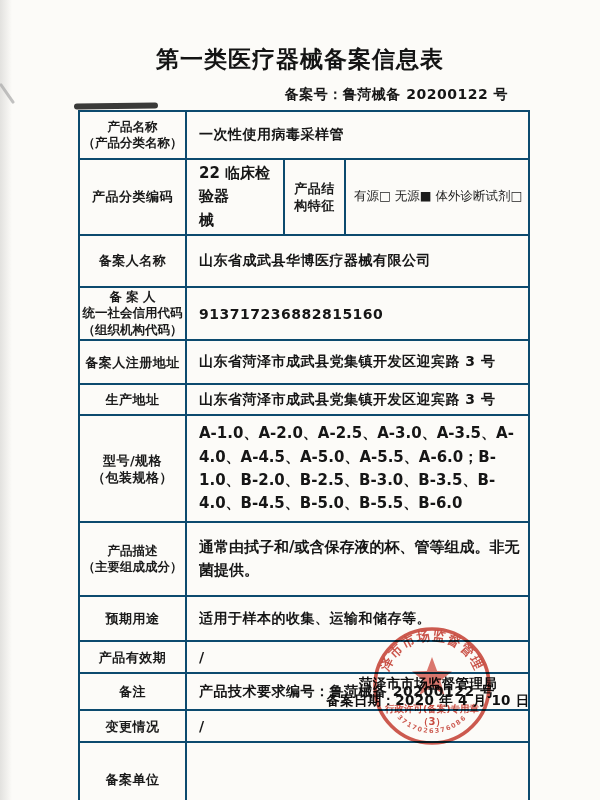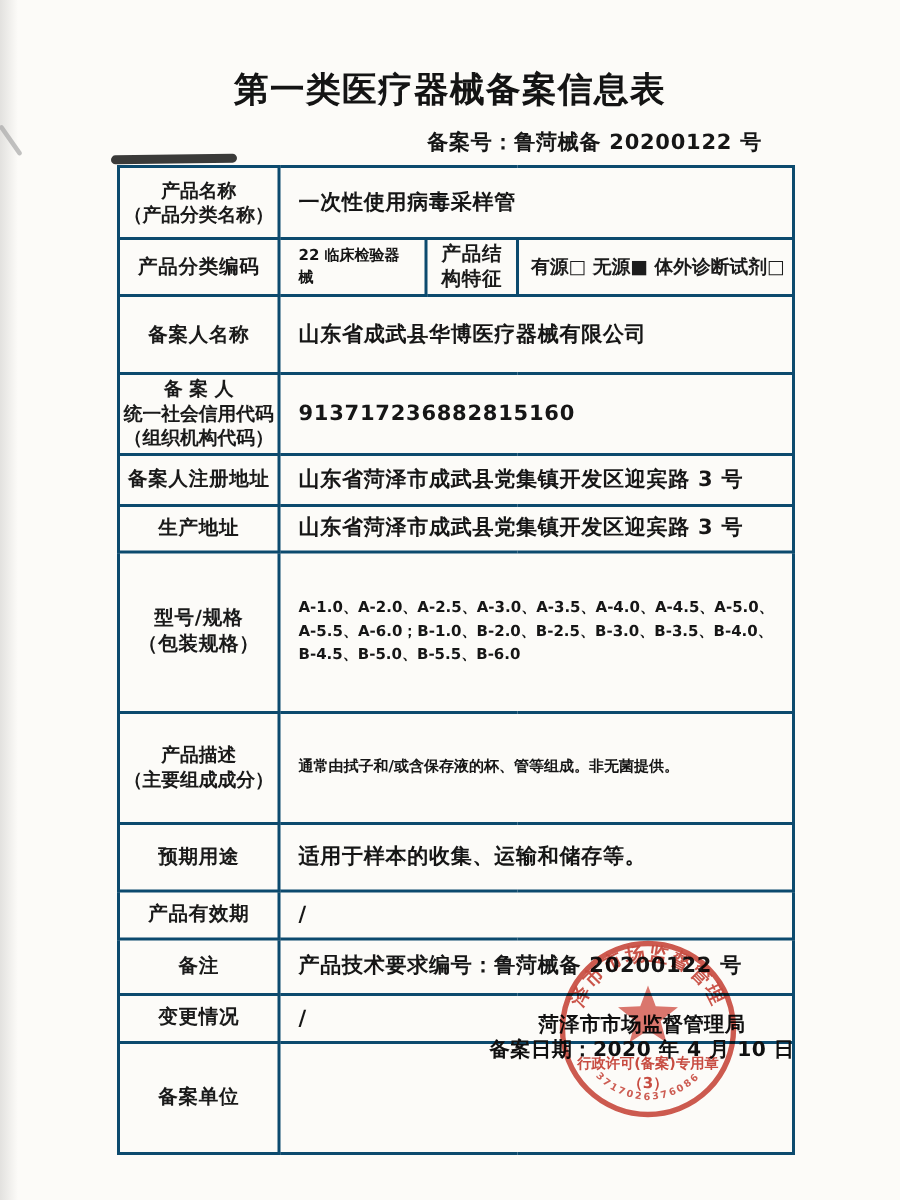--- a/index.html
+++ b/index.html
@@ -38,22 +38,22 @@
   }
   td.lbl {
     text-align:center; font-weight:700; font-size:13px; line-height:1.32;
     white-space:pre-line; padding:1px; letter-spacing:0.5px; color:#1a1a1a;
   }
   td.lbl-sm { font-size:12.5px; letter-spacing:0; }
   td.val {
     font-weight:700; font-size:14px; padding:2px 4px 2px 12px;
     letter-spacing:0.5px; color:#161616; white-space:pre-line;
   }
-  td.val-sm { font-size:10px; letter-spacing:0; line-height:1.55; padding-right:6px; }
-  td.chk { font-weight:700; font-size:12.5px; padding:2px 2px 2px 8px; letter-spacing:0; }
+  td.val-sm { font-size:15px; letter-spacing:0; line-height:1.55; padding-right:6px; }
+  td.chk { font-weight:400; font-size:12.5px; padding:2px 2px 2px 8px; letter-spacing:0; }
   .filing-info {
     position:absolute; left:322px; top:675px; width:212px; text-align:center;
     font-size:13.5px; font-weight:700; line-height:17px; color:#101010;
     letter-spacing:0.3px; z-index:2;
   }
   svg.stamp {
     position:absolute; left:357px; top:611px; width:150px; height:150px;
     mix-blend-mode:multiply; opacity:.9; z-index:3; pointer-events:none;
   }
 </style>
@@ -98,21 +98,21 @@
       <td class="val" colspan="3">山东省成武县华博医疗器械有限公司</td>
     </tr>
 
     <tr style="height:50px">
       <td class="lbl lbl-sm">备  案  人
 统一社会信用代码
 （组织机构代码）</td>
       <td class="val" colspan="3">913717236882815160</td>
     </tr>
 
-    <tr style="height:34px">
+    <tr style="height:44px">
       <td class="lbl">备案人注册地址</td>
       <td class="val" colspan="3">山东省菏泽市成武县党集镇开发区迎宾路 3 号</td>
     </tr>
 
     <tr style="height:31px">
       <td class="lbl">生产地址</td>
       <td class="val" colspan="3">山东省菏泽市成武县党集镇开发区迎宾路 3 号</td>
     </tr>
 
     <tr style="height:107px">

